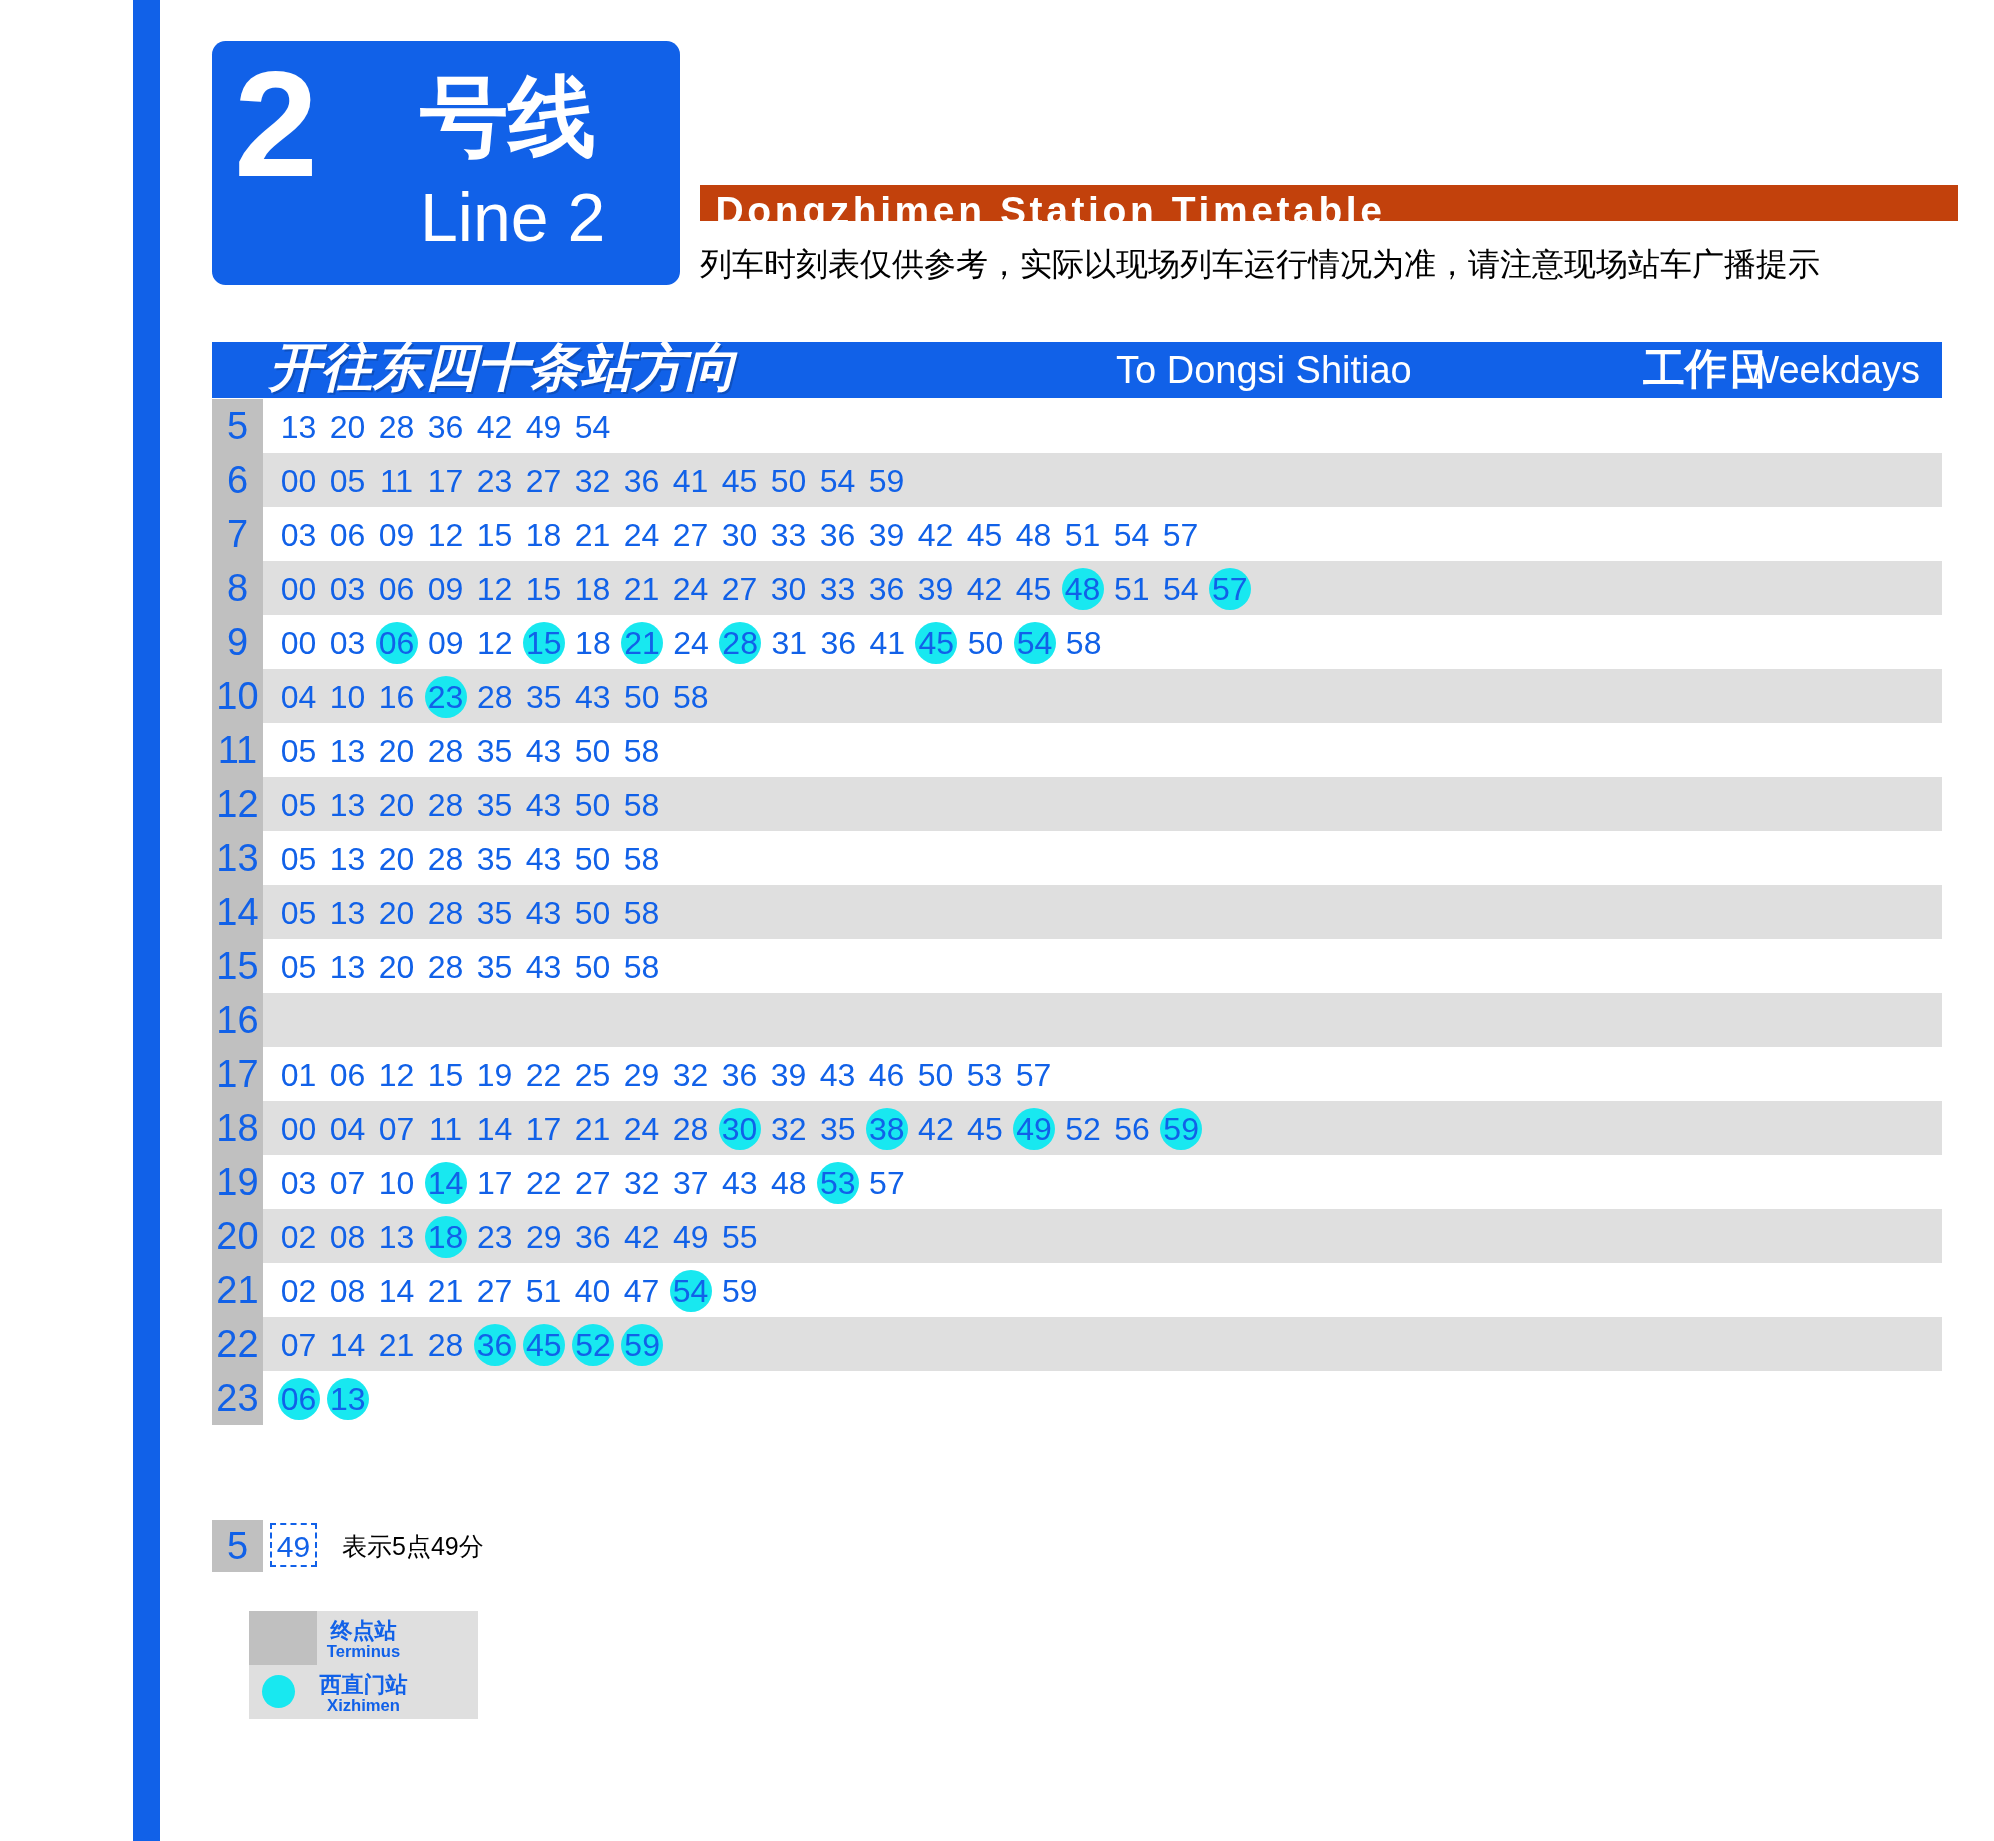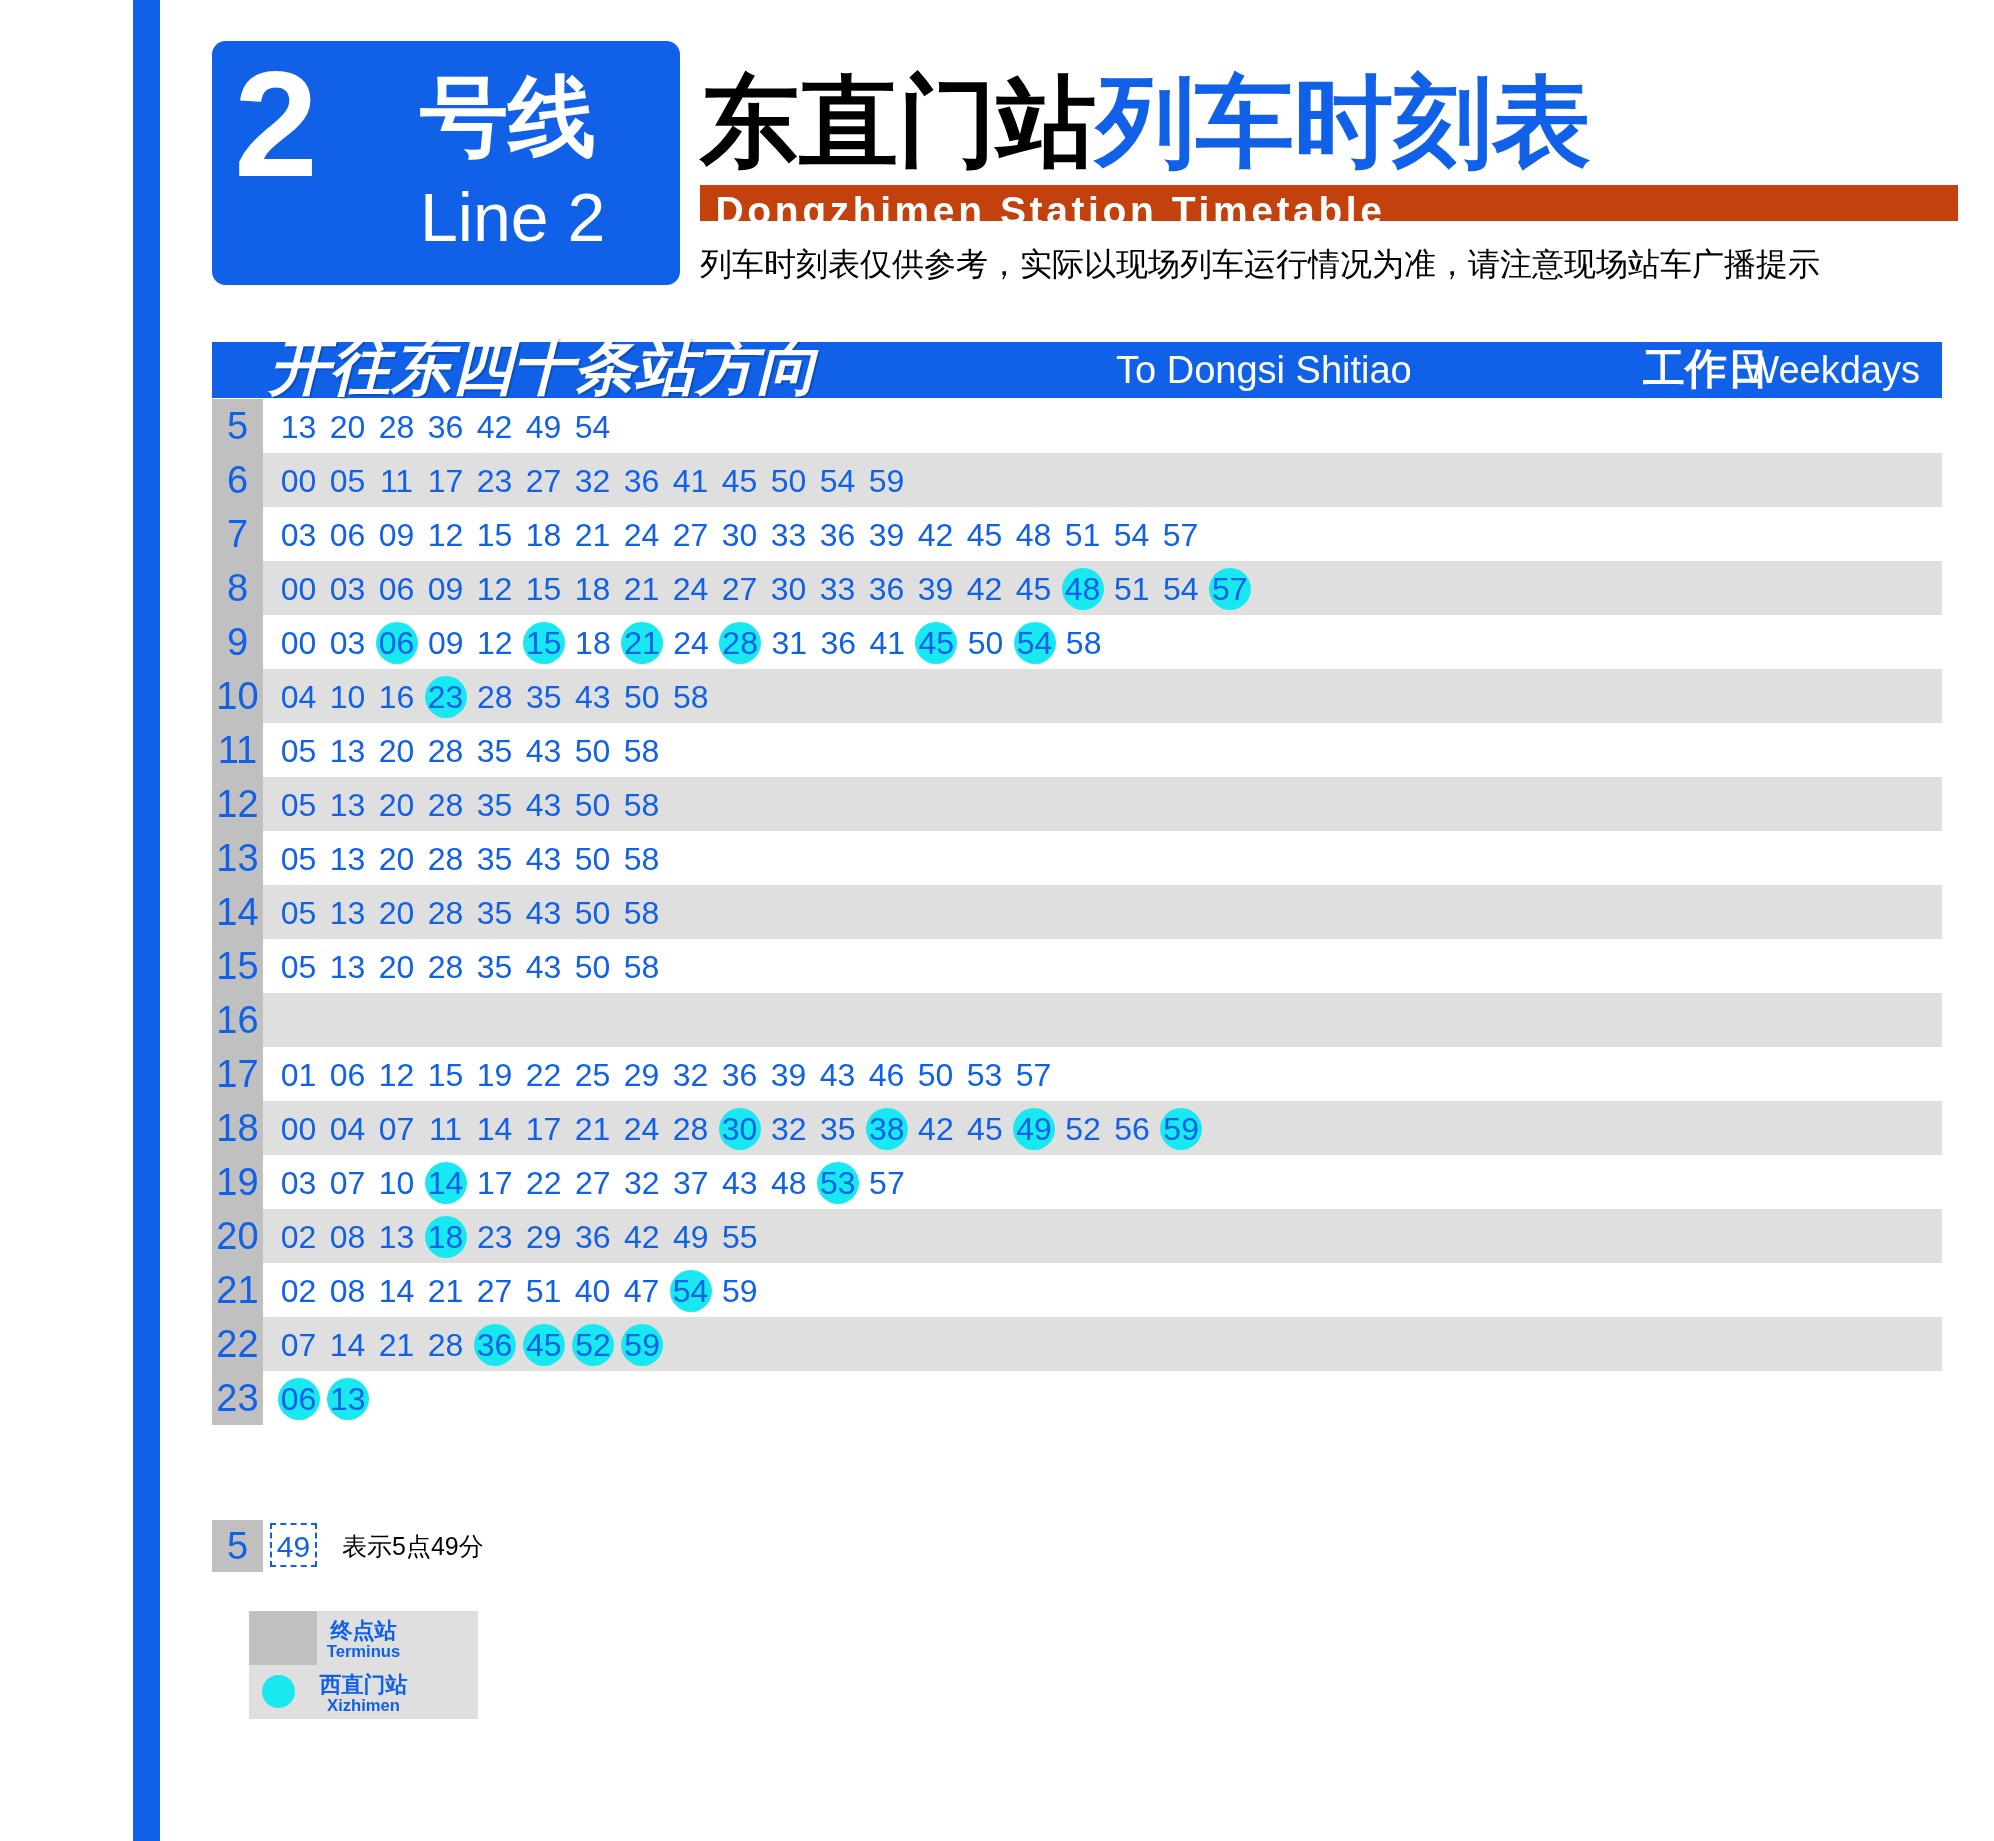--- a/index.html
+++ b/index.html
@@ -121,21 +121,21 @@
     top: 342px;
     width: 1730px;
     height: 56px;
     background: #1161e8;
   }
   .dir-cn {
     position: absolute;
     left: 57px;
     top: -11.4px;
     color: #ffffff;
-    font-size: 61px;
+    font-size: 52px;
     font-weight: bold;
     font-style: italic;
     line-height: 73px;
     text-shadow: 2.1px 2.1px 0 rgba(0,0,0,0.18);
     white-space: nowrap;
   }
   .dir-en {
     position: absolute;
     left: 904px;
     top: 6.2px;
@@ -315,23 +315,20 @@
 
 <div id="left-bar"></div>
 
 <div id="sheet">
 
   <div class="header">
     <div class="line-badge">
       <span class="line-num">2</span>
       <span class="line-cn">号线</span>
       <span class="line-en">Line 2</span>
-    </div>
-    <div class="title-cn">
-      <span class="black">东直门站</span><span class="blue">列车时刻表</span>
     </div>
     <div class="title-en-bar">
       <div class="title-en">Dongzhimen Station Timetable</div>
     </div>
     <div class="note">列车时刻表仅供参考，实际以现场列车运行情况为准，请注意现场站车广播提示</div>
   </div>
 
   <div class="dir-bar">
     <div class="dir-cn">开往东四十条站方向</div>
     <div class="dir-en">To Dongsi Shitiao</div>

